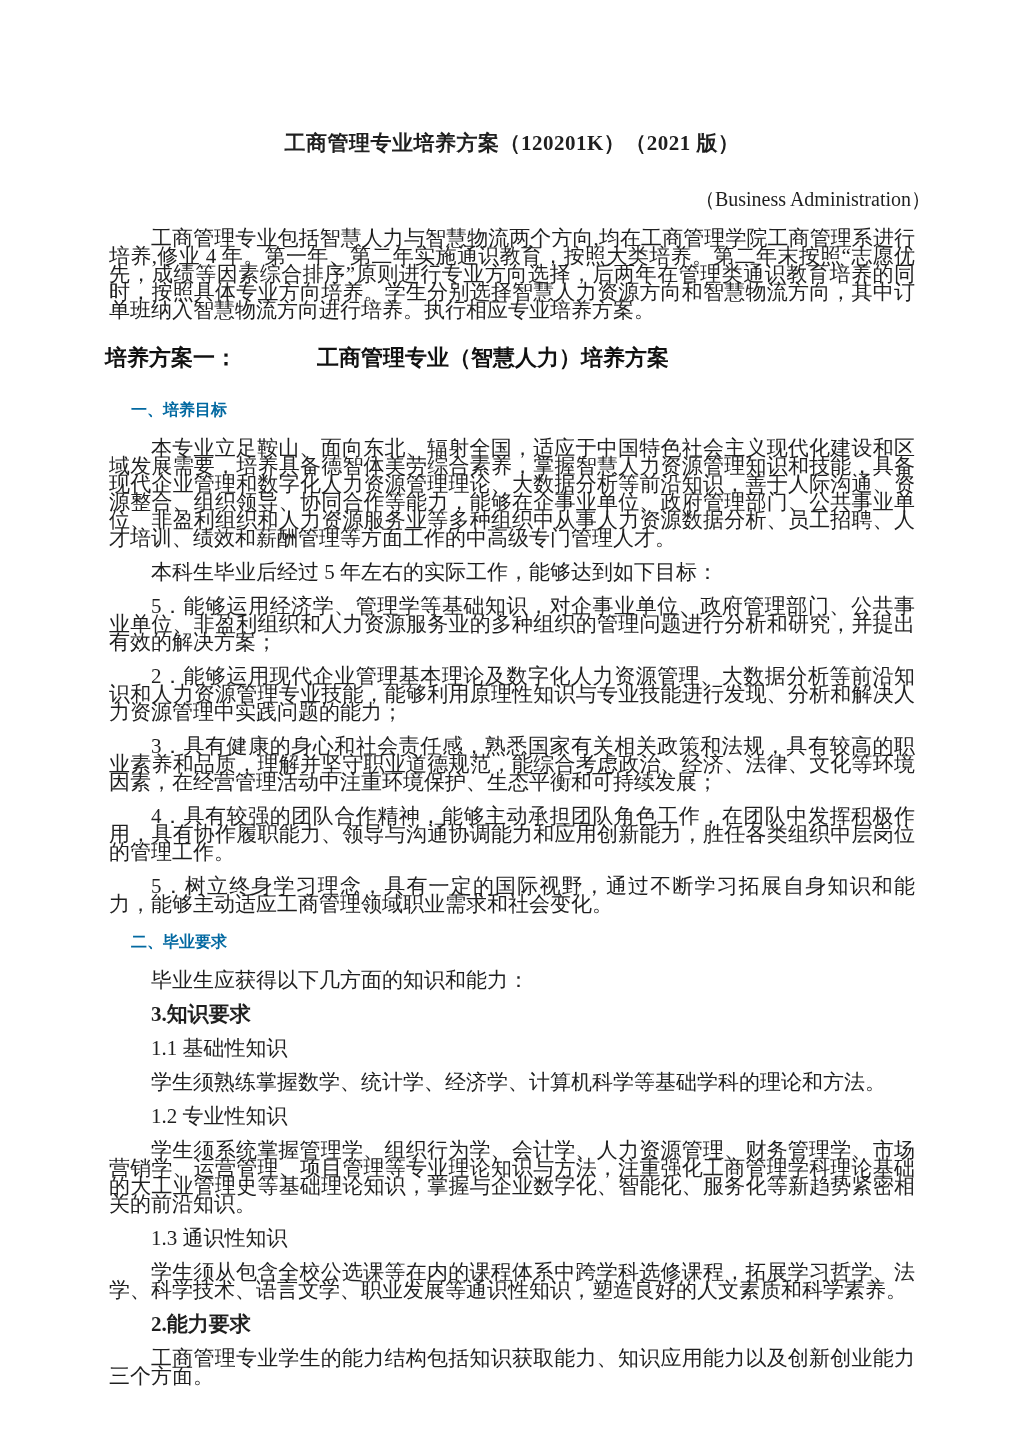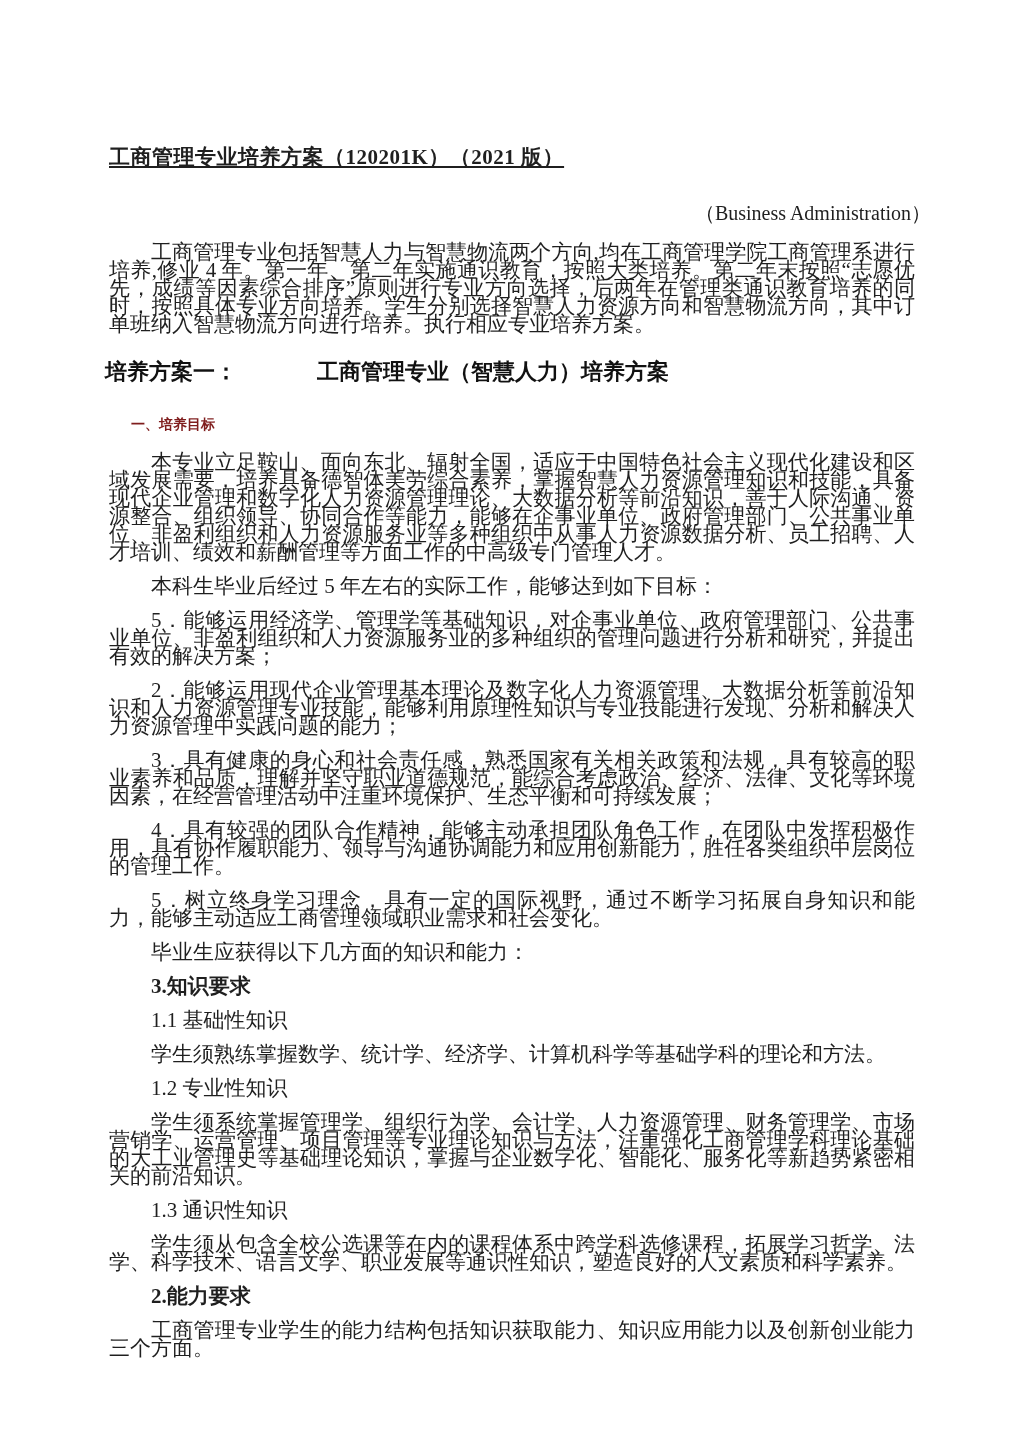--- a/index.html
+++ b/index.html
@@ -12,28 +12,27 @@
     width: 1024px;
     height: 1448px;
     box-sizing: border-box;
     background: #ffffff;
     padding: 126px 93px 0 93px;
     color: #1f1f1f;
     font-family: "Liberation Serif", "DejaVu Serif", serif;
     overflow: hidden;
   }
   .title {
-    margin: 16px;
+    margin: 2px;
     font-size: 21px;
     line-height: 30px;
     font-weight: bold;
-    text-align: left;
+    text-align: center;
     letter-spacing: 0.5px;
     font-family: "Liberation Serif", "DejaVu Serif", serif;
-    text-decoration: underline;
   }
   .subtitle {
     margin: 27px 0 0 0;
     font-size: 20px;
     line-height: 28px;
     font-weight: normal;
     text-align: right;
     font-family: "Liberation Serif", "DejaVu Serif", serif;
   }
   p.body {
@@ -54,25 +53,25 @@
     color: #111;
     white-space: nowrap;
   }
   .tab-space {
     display: inline-block;
     width: 80px;
   }
   .sec-heading {
     margin: 24px 0 0 0;
     padding-left: 38px;
-    font-size: 14px;
+    font-size: 16px;
     line-height: 26px;
     font-weight: bold;
     font-family: "Liberation Sans", "DejaVu Sans", sans-serif;
-    color: #7f1d1d;
+    color: #0369a1;
   }
   .sec-heading.sec2 { margin-top: 16px; }
   .mt6  { margin-top: 6px; }
   .mt8  { margin-top: 8px; }
   .mt10 { margin-top: 10px; }
   .bold { font-weight: bold; }
 </style>
 </head>
 <body>
 
@@ -94,20 +93,21 @@
 
   <div>
 
   <p class="body ind">5．能够运用经济学、管理学等基础知识，对企事业单位、政府管理部门、公共事业单位、非盈利组织和人力资源服务业的多种组织的管理问题进行分析和研究，并提出有效的解决方案；</p>
       <p class="body ind">2．能够运用现代企业管理基本理论及数字化人力资源管理、大数据分析等前沿知识和人力资源管理专业技能，能够利用原理性知识与专业技能进行发现、分析和解决人力资源管理中实践问题的能力；</p>
       <p class="body ind">3．具有健康的身心和社会责任感，熟悉国家有关相关政策和法规，具有较高的职业素养和品质，理解并坚守职业道德规范，能综合考虑政治、经济、法律、文化等环境因素，在经营管理活动中注重环境保护、生态平衡和可持续发展；</p>
       <p class="body ind">4．具有较强的团队合作精神，能够主动承担团队角色工作，在团队中发挥积极作用，具有协作履职能力、领导与沟通协调能力和应用创新能力，胜任各类组织中层岗位的管理工作。</p>
       <p class="body ind">5．树立终身学习理念，具有一定的国际视野，通过不断学习拓展自身知识和能力，能够主动适应工商管理领域职业需求和社会变化。</p>
     </div>
 
+  <h3 class="sec-heading sec2">二、毕业要求</h3>
 
   <p class="body ind mt8">毕业生应获得以下几方面的知识和能力：</p>
 
   <p class="body ind bold">3.知识要求</p>
 
   <p class="body ind">1.1 基础性知识</p>
   <p class="body ind">学生须熟练掌握数学、统计学、经济学、计算机科学等基础学科的理论和方法。</p>
 
   <p class="body ind">1.2 专业性知识</p>
   <p class="body ind">学生须系统掌握管理学、组织行为学、会计学、人力资源管理、财务管理学、市场营销学、运营管理、项目管理等专业理论知识与方法，注重强化工商管理学科理论基础的大工业管理史等基础理论知识，掌握与企业数字化、智能化、服务化等新趋势紧密相关的前沿知识。</p>

